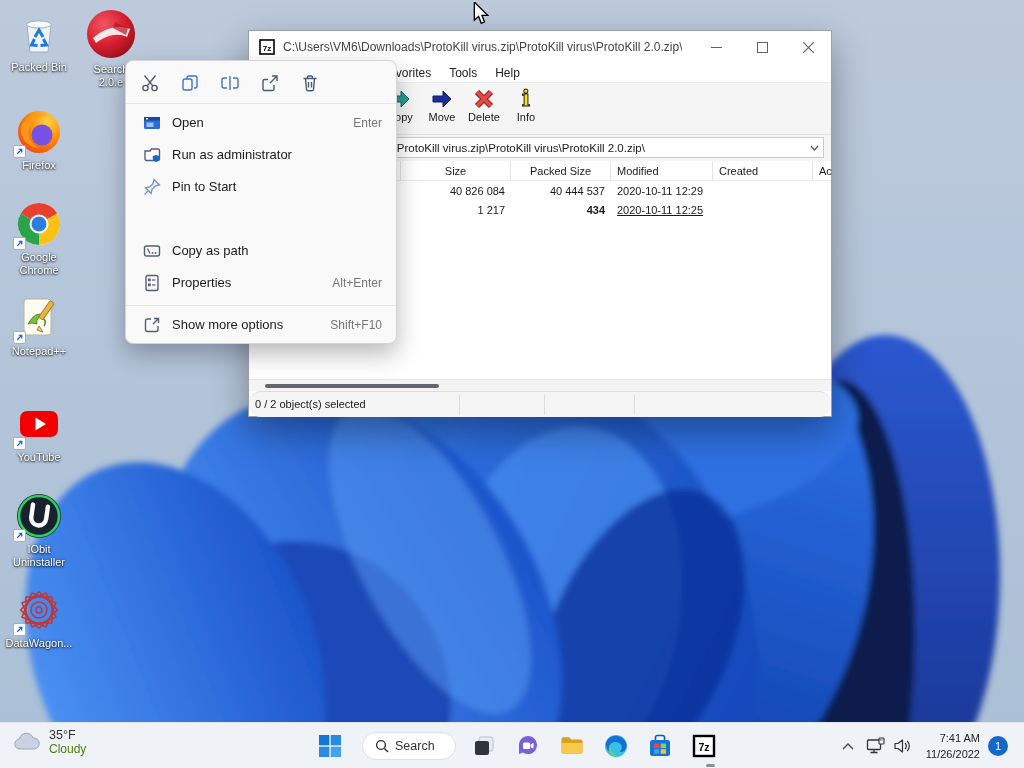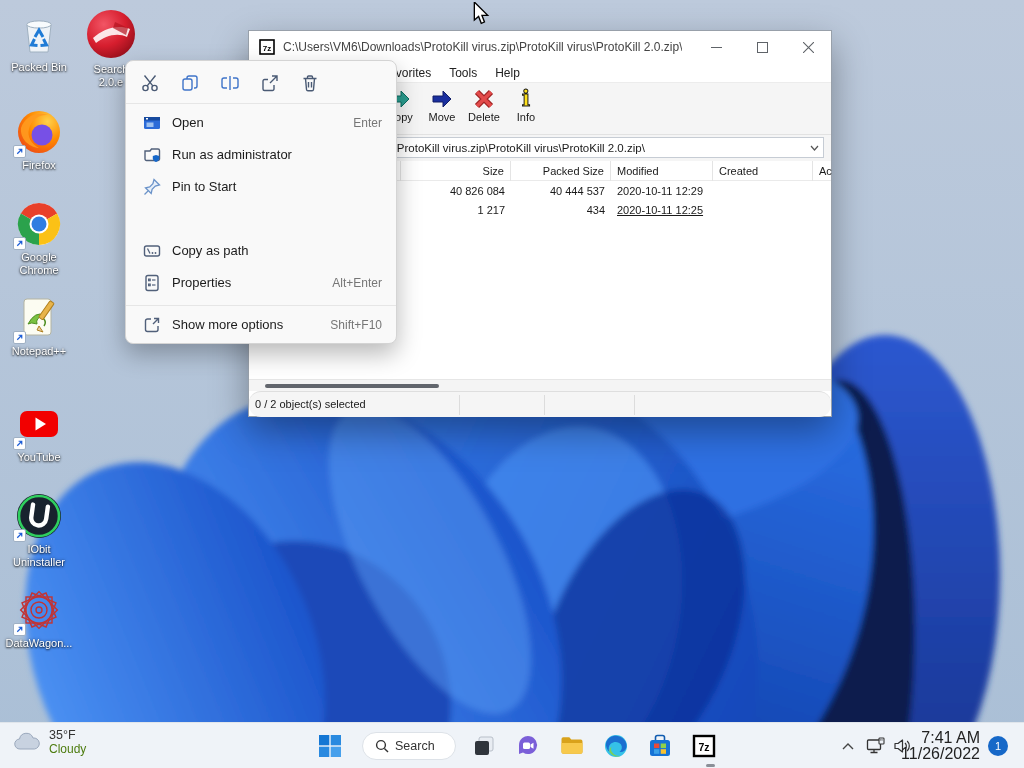--- a/index.html
+++ b/index.html
@@ -38,21 +38,21 @@
   .tbtn .tl { font-size:11px; color:#1a1a1a; }
   .addr-row { position:absolute; left:0; top:104px; width:100%; height:26px; background:#f5f5f5; }
   .addr-box { position:absolute; left:7px; top:2px; right:7px; height:21px; background:#fff;
               border:1px solid #c6ccd4; display:flex; align-items:center; }
   .addr-text { font-size:11.5px; color:#1a1a1a; margin-left:5px; white-space:nowrap; overflow:hidden; flex:1; }
   .addr-chev { width:18px; text-align:center; color:#555; font-size:9px; }
   .hdr-row { position:absolute; left:0; top:130px; width:100%; height:20px; background:#fff;
              border-bottom:1px solid #eaeaea; font-size:11px; color:#1a1a1a; }
   .hcell { position:absolute; top:0; height:20px; line-height:20px; border-right:1px solid #e4e4e4;
            padding:0 6px; white-space:nowrap; overflow:hidden; }
-  .r { text-align:right; }
+  .r { text-align:center; }
   .frow { position:absolute; left:0; width:100%; height:19px; font-size:11px; color:#1a1a1a; }
   .fcell { position:absolute; top:0; height:19px; line-height:19px; padding:0 6px; white-space:nowrap; }
   .hscroll { position:absolute; left:0; top:348px; width:100%; height:12px; background:#f4f4f4;
              border-top:1px solid #e6e6e6; }
   .hthumb { position:absolute; left:16px; top:4px; width:174px; height:4px; background:#62666d; border-radius:2px; }
   .statusbar { position:absolute; left:0; top:360px; width:100%; height:26px; background:#f5f5f5;
                border-top:1px solid #dedede; font-size:11px; color:#1a1a1a;border-radius:12px; }
   .statusbar .stext { position:absolute; left:6px; top:6px; }
   .sdiv { position:absolute; top:3px; width:1px; height:20px; background:#dcdcdc; }
 
@@ -76,21 +76,21 @@
   .tb-ic { position:absolute; top:7px; width:36px; height:32px; display:flex; align-items:center;
            justify-content:center; border-radius:5px; }
   .weather { position:absolute; left:12px; top:5px; display:flex; align-items:center; }
   .wtxt { margin-left:7px; }
   .wtemp { font-size:12.5px; color:#333; }
   .wcond { font-size:12px; color:#4d7c0f; }
   .search-pill { position:absolute; left:362px; top:9px; width:94px; height:28px; background:#fff;
                  border:1px solid #dde2e8; border-radius:14px; display:flex; align-items:center; }
   .search-pill span { font-size:12.5px; color:#333; margin-left:6px; }
   .active-line { position:absolute; left:706px; top:41px; width:9px; height:3px; background:#8a8f98; border-radius:2px; }
-  .tray-time { position:absolute; right:44px; top:7px; text-align:right; font-size:16px; color:#222; line-height:16px; }
+  .tray-time { position:absolute; right:44px; top:7px; text-align:right; font-size:11px; color:#222; line-height:16px; }
   .badge { position:absolute; right:16px; top:13px; width:20px; height:20px; border-radius:50%;
            background:#1668c8; color:#fff; font-size:11px; display:flex; align-items:center; justify-content:center; }
 
   #cursor { left:472px; top:2px; z-index:99; }
 </style>
 </head>
 <body>
 
 <svg id="wallpaper" class="abs" viewBox="0 0 1024 768">
   <defs>
@@ -391,21 +391,21 @@
     <div class="hcell" style="left:564px; width:20px; border-right:none;">Ac</div>
   </div>
 
   <div class="frow" style="top:151px;">
     <div class="fcell r" style="left:152px; width:110px; text-align:right;">40 826 084</div>
     <div class="fcell" style="left:262px; width:100px; text-align:right;">40 444 537</div>
     <div class="fcell" style="left:362px; width:102px;">2020-10-11 12:29</div>
   </div>
   <div class="frow" style="top:170px;">
     <div class="fcell" style="left:152px; width:110px; text-align:right;">1 217</div>
-    <div class="fcell" style="left:262px; width:100px; text-align:right;">434</div>
+    <div class="fcell" style="left:262px; width:100px; text-align:right;font-weight:bold;">434</div>
     <div class="fcell" style="left:362px; width:102px;text-decoration:underline;">2020-10-11 12:25</div>
   </div>
 
   <div class="hscroll">
     <div class="hthumb"></div>
   </div>
 
   <div class="statusbar">
     <span class="stext">0 / 2 object(s) selected</span>
     <span class="sdiv" style="left:210px"></span>

